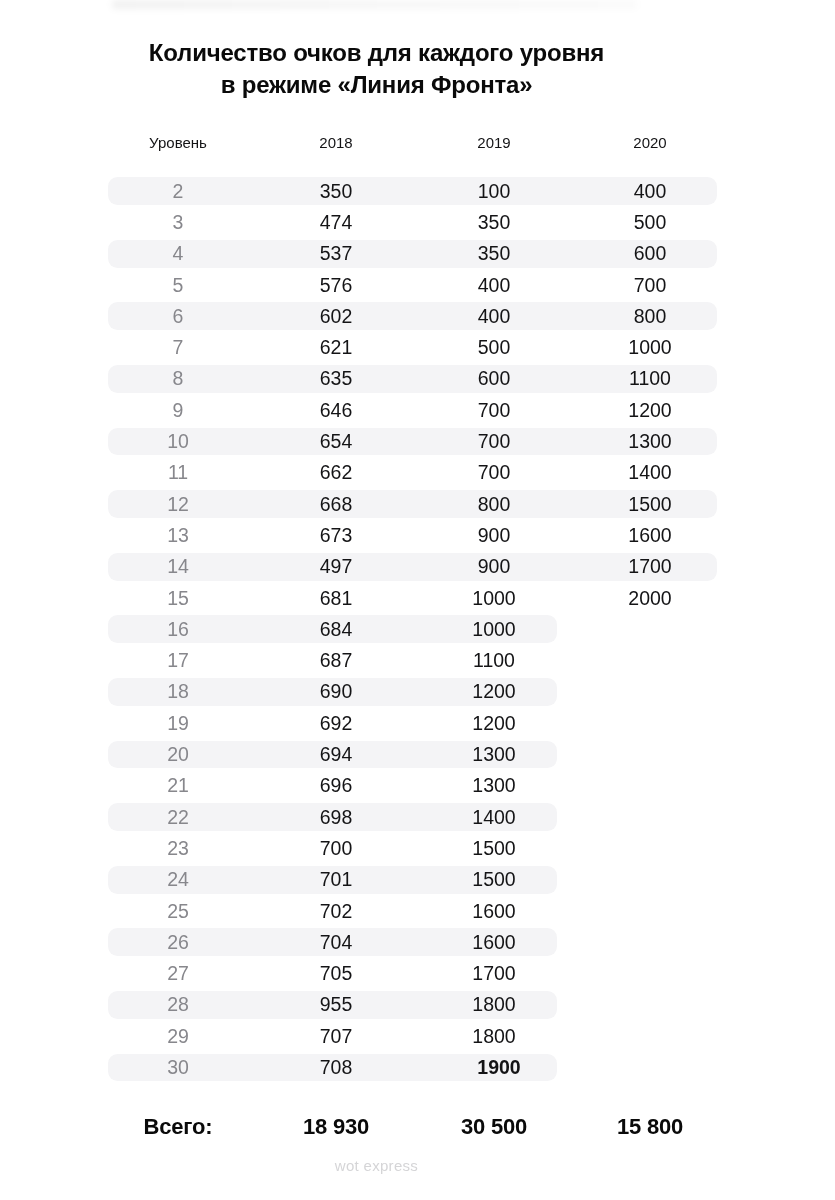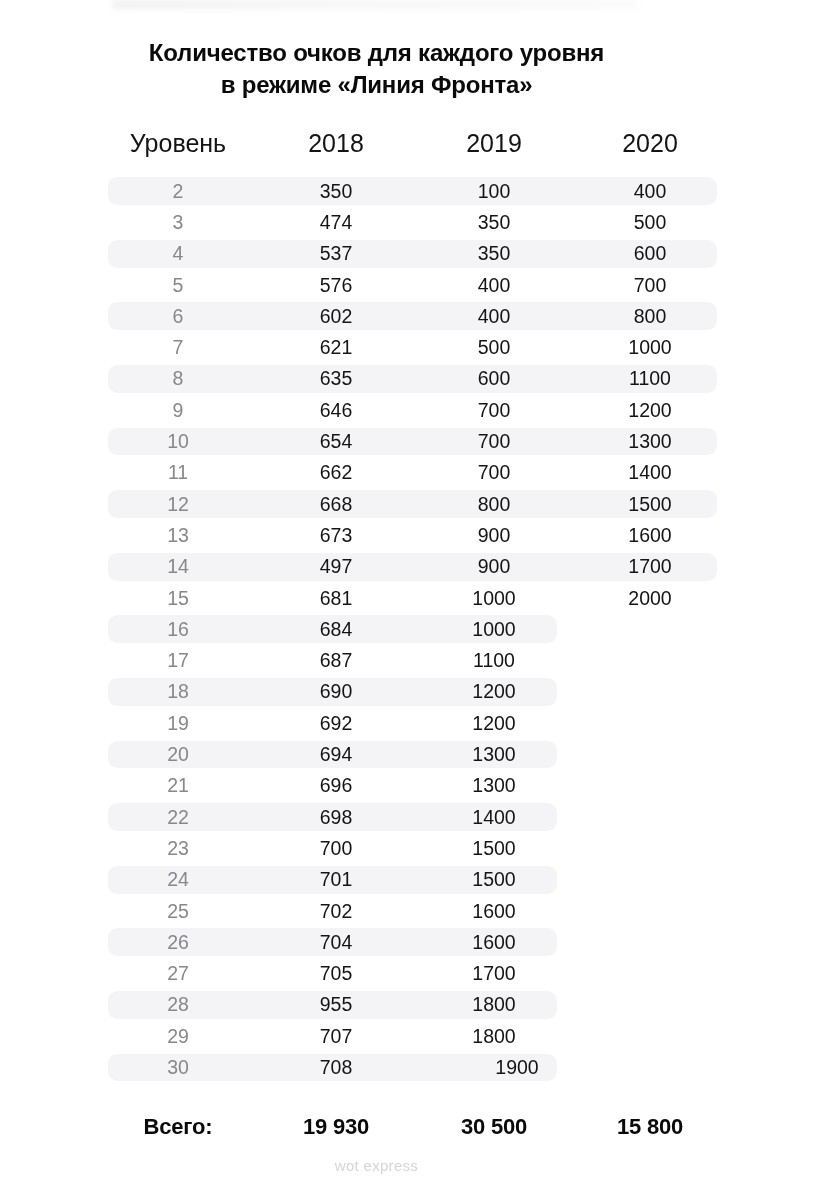--- a/index.html
+++ b/index.html
@@ -30,21 +30,21 @@
     line-height: 32px;
     letter-spacing: -0.2px;
     color: var(--title-text, #0a0a0a);
   }
   .thead {
     position: absolute;
     top: 128px; left: 0;
     width: 100%; height: 30px;
   }
   .thead .cell {
-    font-size: 25px;
+    font-size: 15px;
     font-weight: 500;
     line-height: 30px;
     color: #141416;
   }
   .tbody {
     position: absolute;
     top: 175.7px; left: 0;
     width: 100%; height: 908px;
   }
   .row {
@@ -277,25 +277,25 @@
       </div>
       <div class="row" style="top: 845.1px;">
         <span class="cell level" style="left: 178px;">29</span>
         <span class="cell value" style="left: 336px;">707</span>
         <span class="cell value" style="left: 494px;">1800</span>
       </div>
       <div class="row" style="top: 876.4px;">
         <div class="stripe" style="width: 449px;"></div>
         <span class="cell level" style="left: 178px;">30</span>
         <span class="cell value" style="left: 336px;">708</span>
-        <span class="cell value" style="left: 517px;">1900</span>
+        <span class="cell value" style="left: 499px; font-weight: bold;">1900</span>
       </div>
     </div>
 
   <div class="totals" id="totals">
       <span class="cell" style="left: 178px;">Всего:</span>
-      <span class="cell" style="left: 336px;">19 930</span>
+      <span class="cell" style="left: 336px;">18 930</span>
       <span class="cell" style="left: 494px;">30 500</span>
       <span class="cell" style="left: 650px;">15 800</span>
     </div>
 
   <div class="watermark">wot express</div>
 </div>
 
 </body></html>

